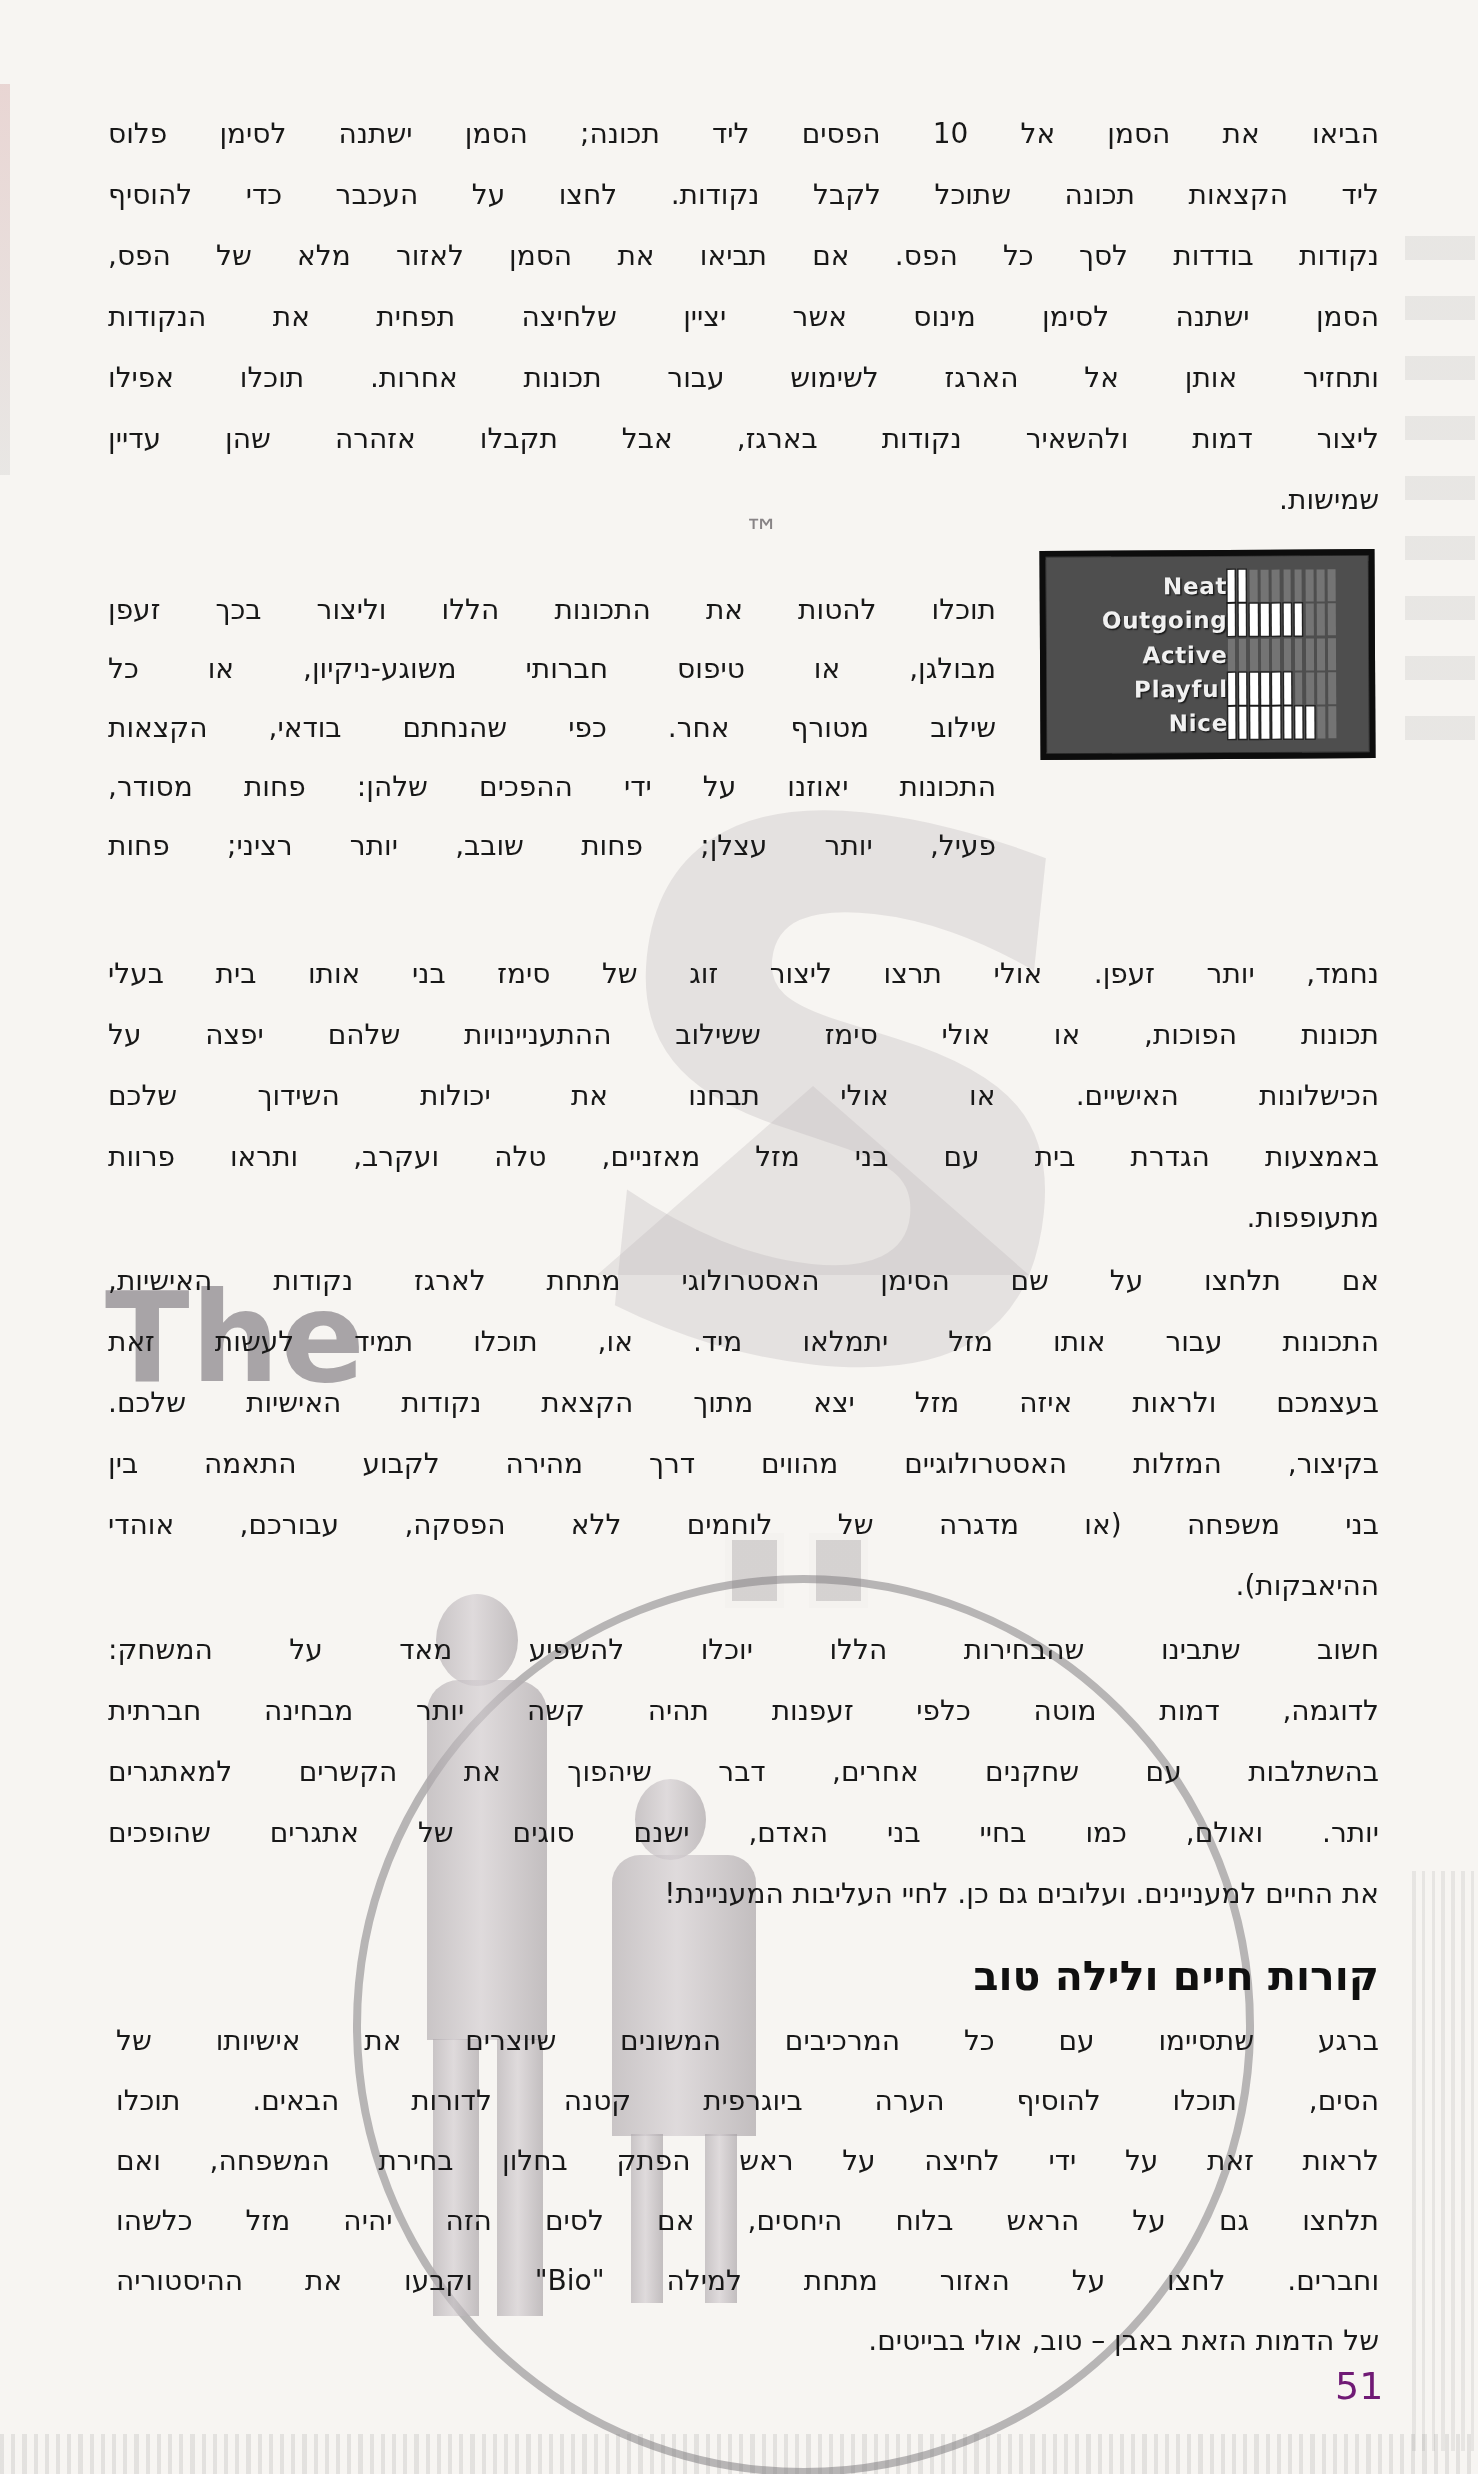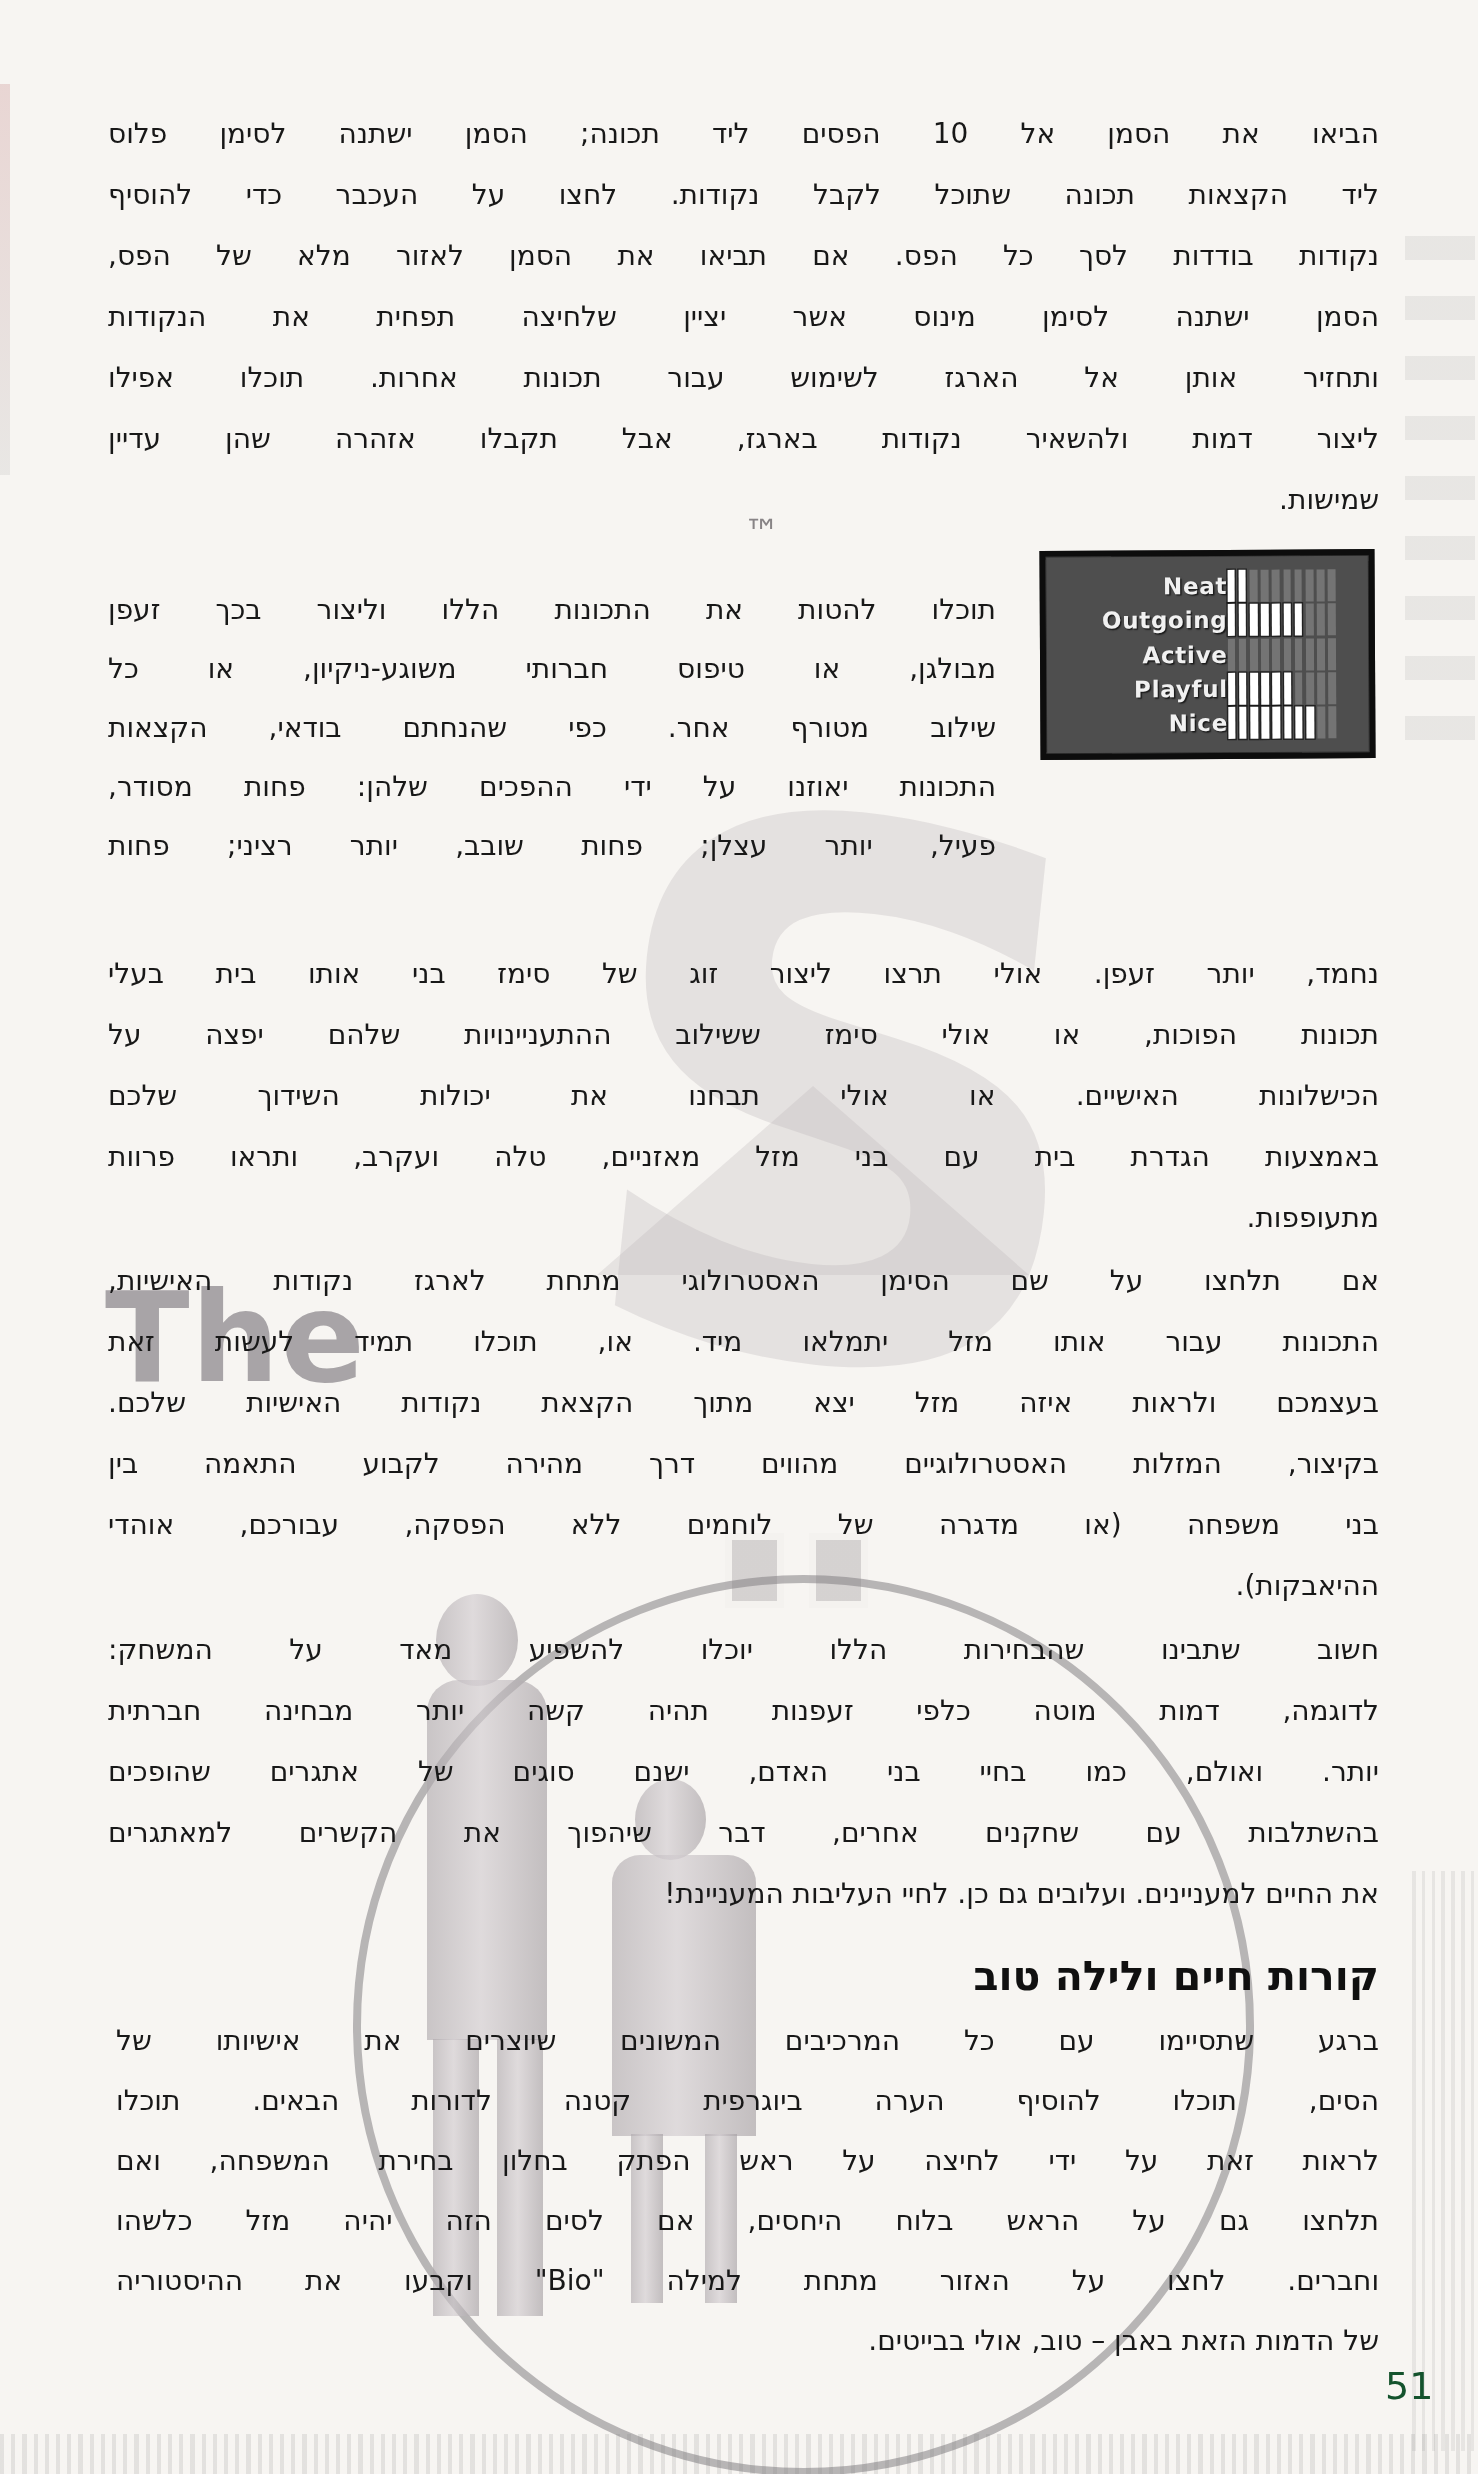--- a/index.html
+++ b/index.html
@@ -53,21 +53,21 @@
   .p1{left:108px;top:103px;width:1271px;}
   .p2n{left:108px;top:580px;width:888px;}
   .p2n .line{height:59px;line-height:59px;}
   .p2f{left:108px;top:943px;width:1271px;}
   .p3{left:108px;top:1250px;width:1271px;}
   .p4{left:108px;top:1619px;width:1271px;}
   .heading{left:108px;top:1952px;width:1271px;font-size:41px;font-weight:bold;
            text-align:right;z-index:2;position:absolute;direction:rtl;color:#101010;}
   .p5{left:108px;top:2011px;width:1271px;}
   .p5 .line{height:60px;line-height:60px;margin-left:8px;}
-  .pagenum{position:absolute;left:1385px;top:2364px;z-index:2;font-size:38px;color:#14532d;}
+  .pagenum{position:absolute;left:1335px;top:2364px;z-index:2;font-size:38px;color:#701a75;}
 
   
   .trait-panel{position:absolute;left:1040px;top:550px;width:335px;height:209px;z-index:3;
       background:#4e4e4e;border:6.3px solid #0d0d0d;box-sizing:border-box;
       box-shadow:0 0 0 0.7px #2a2a2a inset;transform:rotate(-0.3deg);
       display:flex;flex-direction:column;justify-content:space-between;padding:14px 12.6px;}
   .trait-row{display:flex;align-items:center;height:32px;}
   .trait-label{flex:0 0 169px;text-align:right;color:#f1f1f1;font-size:23px;font-weight:bold;
       padding-left:8.4px;box-sizing:border-box;
       text-shadow:1.4px 1.4px 1.4px rgba(0,0,0,0.7);letter-spacing:0.7px;}
@@ -213,22 +213,22 @@
     <div class="line">התכונות עבור אותו מזל יתמלאו מיד. או, תוכלו תמיד לעשות זאת</div>
     <div class="line">בעצמכם ולראות איזה מזל יצא מתוך הקצאת נקודות האישיות שלכם.</div>
     <div class="line">בקיצור, המזלות האסטרולוגיים מהווים דרך מהירה לקבוע התאמה בין</div>
     <div class="line">בני משפחה (או מדגרה של לוחמים ללא הפסקה, עבורכם, אוהדי</div>
     <div class="line last">ההיאבקות).</div>
   </div>
 
   <div class="p p4">
     <div class="line">חשוב שתבינו שהבחירות הללו יוכלו להשפיע מאד על המשחק:</div>
     <div class="line">לדוגמה, דמות מוטה כלפי זעפנות תהיה קשה יותר מבחינה חברתית</div>
+    <div class="line">בהשתלבות עם שחקנים אחרים, דבר שיהפוך את הקשרים למאתגרים</div>
     <div class="line">יותר. ואולם, כמו בחיי בני האדם, ישנם סוגים של אתגרים שהופכים</div>
-    <div class="line">בהשתלבות עם שחקנים אחרים, דבר שיהפוך את הקשרים למאתגרים</div>
     <div class="line last">את החיים למעניינים. ועלובים גם כן. לחיי העליבות המעניינת!</div>
   </div>
 
   <div class="heading">קורות חיים ולילה טוב</div>
 
   <div class="p p5">
     <div class="line">ברגע שתסיימו עם כל המרכיבים המשונים שיוצרים את אישיותו של</div>
     <div class="line">הסים, תוכלו להוסיף הערה ביוגרפית קטנה לדורות הבאים. תוכלו</div>
     <div class="line">לראות זאת על ידי לחיצה על ראש הפתק בחלון בחירת המשפחה, ואם</div>
     <div class="line">תלחצו גם על הראש בלוח היחסים, אם לסים הזה יהיה מזל כלשהו</div>

